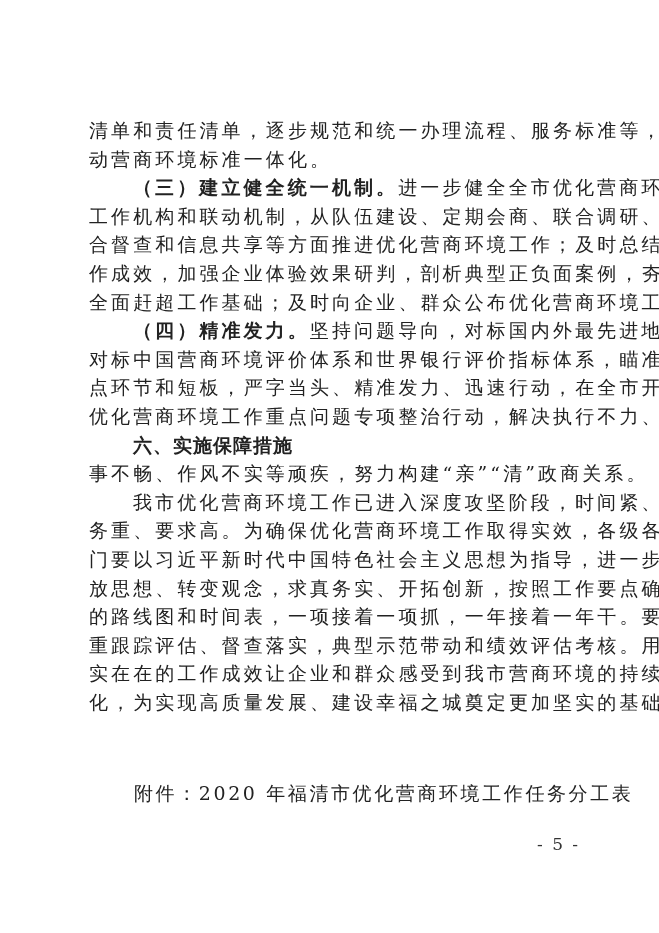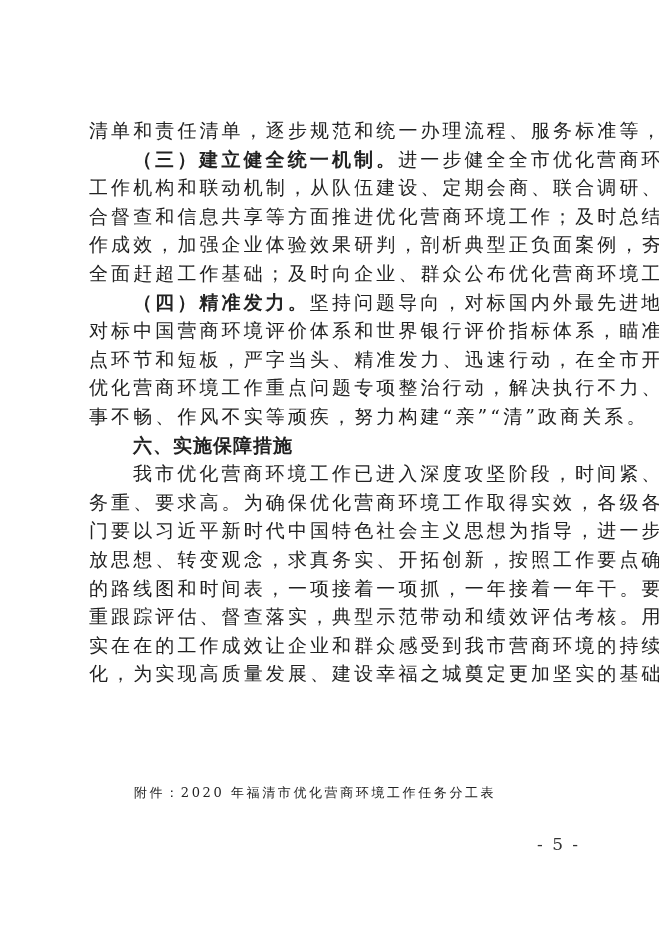--- a/index.html
+++ b/index.html
@@ -43,21 +43,21 @@
     .heading {
       font-family: "DejaVu Sans", "Liberation Sans", sans-serif;
       font-weight: bold;
       letter-spacing: 1px;
       font-size: 19px;
     }
     .attachment {
       position: absolute;
       left: 134px;
       top: 779px;
-      font-size: 13px;
+      font-size: 19px;
       letter-spacing: 2.6px;
       white-space: nowrap;
       line-height: 28px;
     }
     .page-number {
       position: absolute;
       left: 537px;
       top: 832px;
       font-size: 17px;
       letter-spacing: 2px;
@@ -66,34 +66,35 @@
       color: #333333;
     }
   </style>
 </head>
 <body>
 
 <div class="page">
   <div class="body-text">
 
     <div class="line">清单和责任清单，逐步规范和统一办理流程、服务标准等，推</div>
+    <div class="line">动营商环境标准一体化。</div>
 
     <div class="line indent"><span class="bold">（三）建立健全统一机制。</span><span>进一步健全全市优化营商环境</span></div>
     <div class="line">工作机构和联动机制，从队伍建设、定期会商、联合调研、联</div>
     <div class="line">合督查和信息共享等方面推进优化营商环境工作；及时总结工</div>
     <div class="line">作成效，加强企业体验效果研判，剖析典型正负面案例，夯实</div>
     <div class="line">全面赶超工作基础；及时向企业、群众公布优化营商环境工作</div>
 
     <div class="line indent"><span class="bold">（四）精准发力。</span><span>坚持问题导向，对标国内外最先进地区，</span></div>
     <div class="line">对标中国营商环境评价体系和世界银行评价指标体系，瞄准重</div>
     <div class="line">点环节和短板，严字当头、精准发力、迅速行动，在全市开展</div>
     <div class="line">优化营商环境工作重点问题专项整治行动，解决执行不力、办</div>
+    <div class="line indent heading">六、实施保障措施</div>
+
     <div class="line">事不畅、作风不实等顽疾，努力构建“亲”“清”政商关系。</div>
-
-    <div class="line indent heading">六、实施保障措施</div>
 
     <div class="line indent">我市优化营商环境工作已进入深度攻坚阶段，时间紧、任</div>
     <div class="line">务重、要求高。为确保优化营商环境工作取得实效，各级各部</div>
     <div class="line">门要以习近平新时代中国特色社会主义思想为指导，进一步解</div>
     <div class="line">放思想、转变观念，求真务实、开拓创新，按照工作要点确定</div>
     <div class="line">的路线图和时间表，一项接着一项抓，一年接着一年干。要注</div>
     <div class="line">重跟踪评估、督查落实，典型示范带动和绩效评估考核。用实</div>
     <div class="line">实在在的工作成效让企业和群众感受到我市营商环境的持续优</div>
     <div class="line">化，为实现高质量发展、建设幸福之城奠定更加坚实的基础。</div>
   </div>

